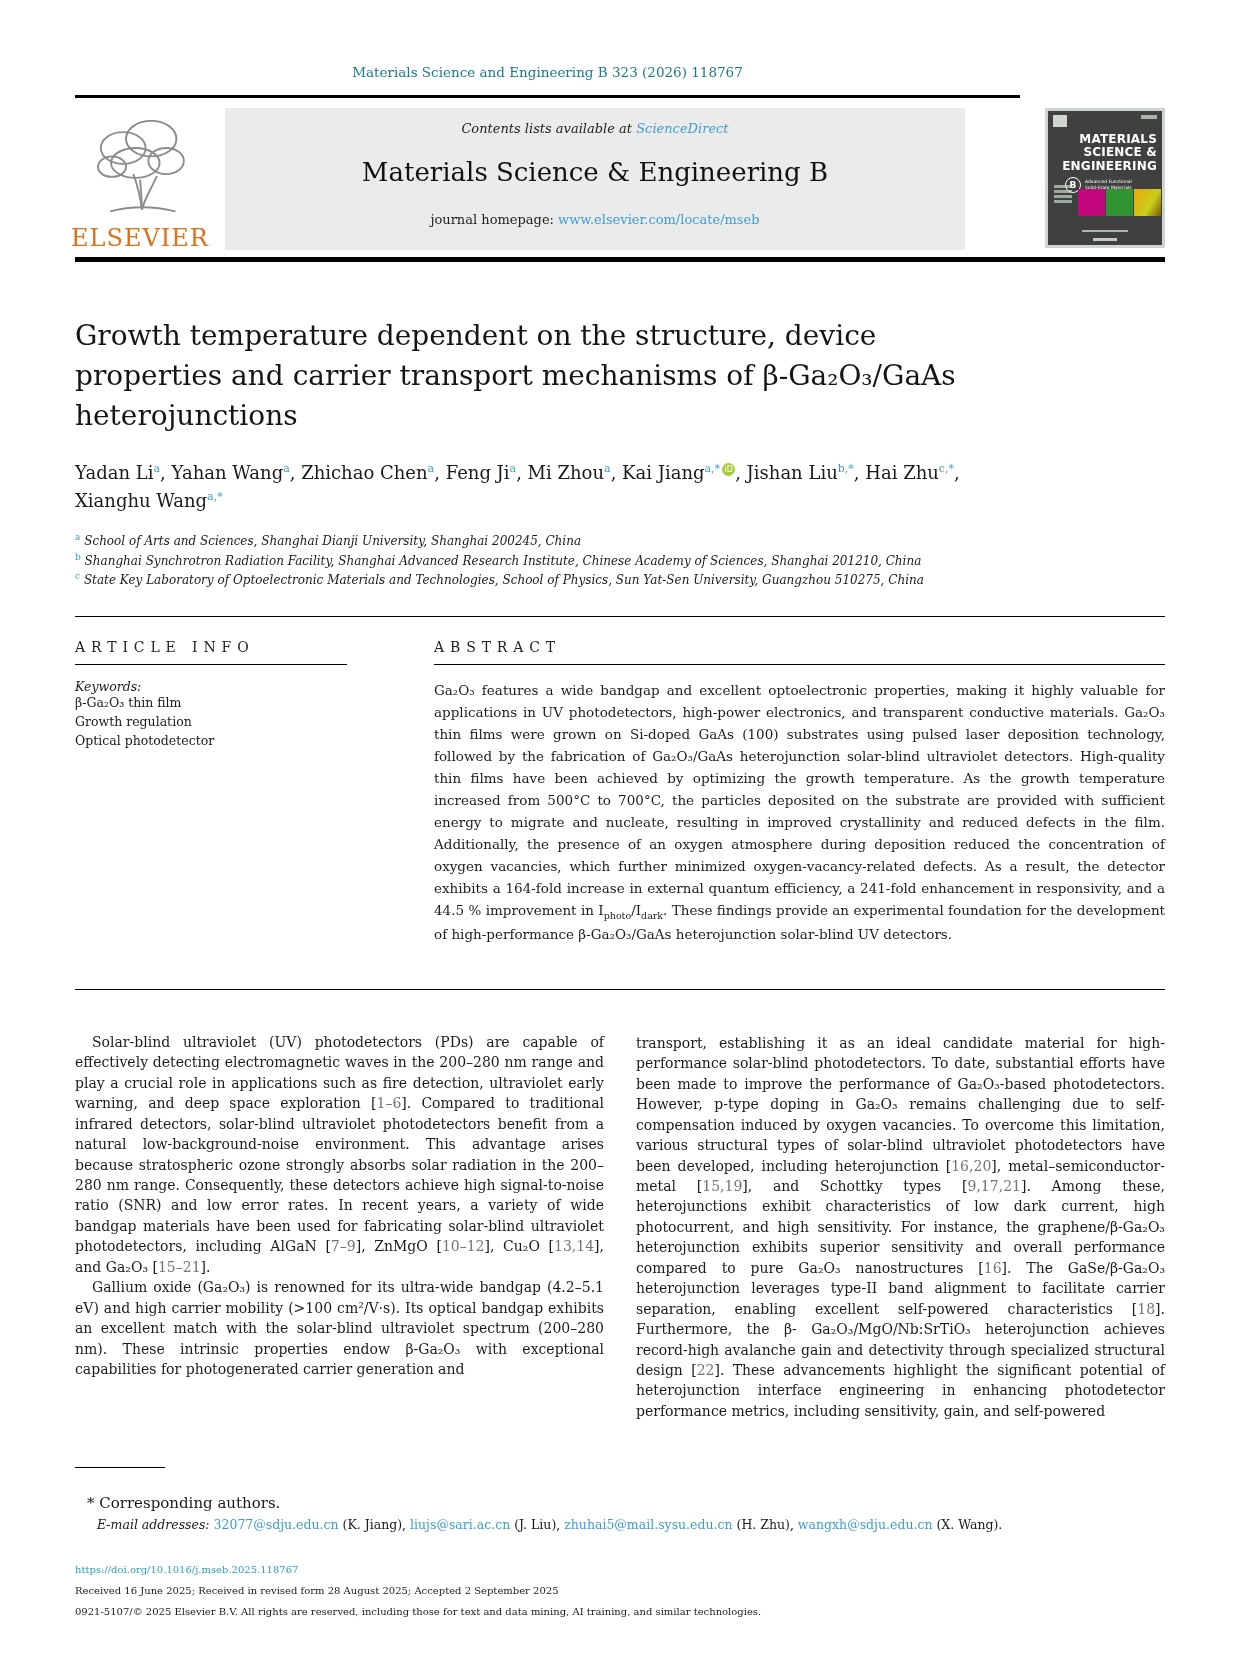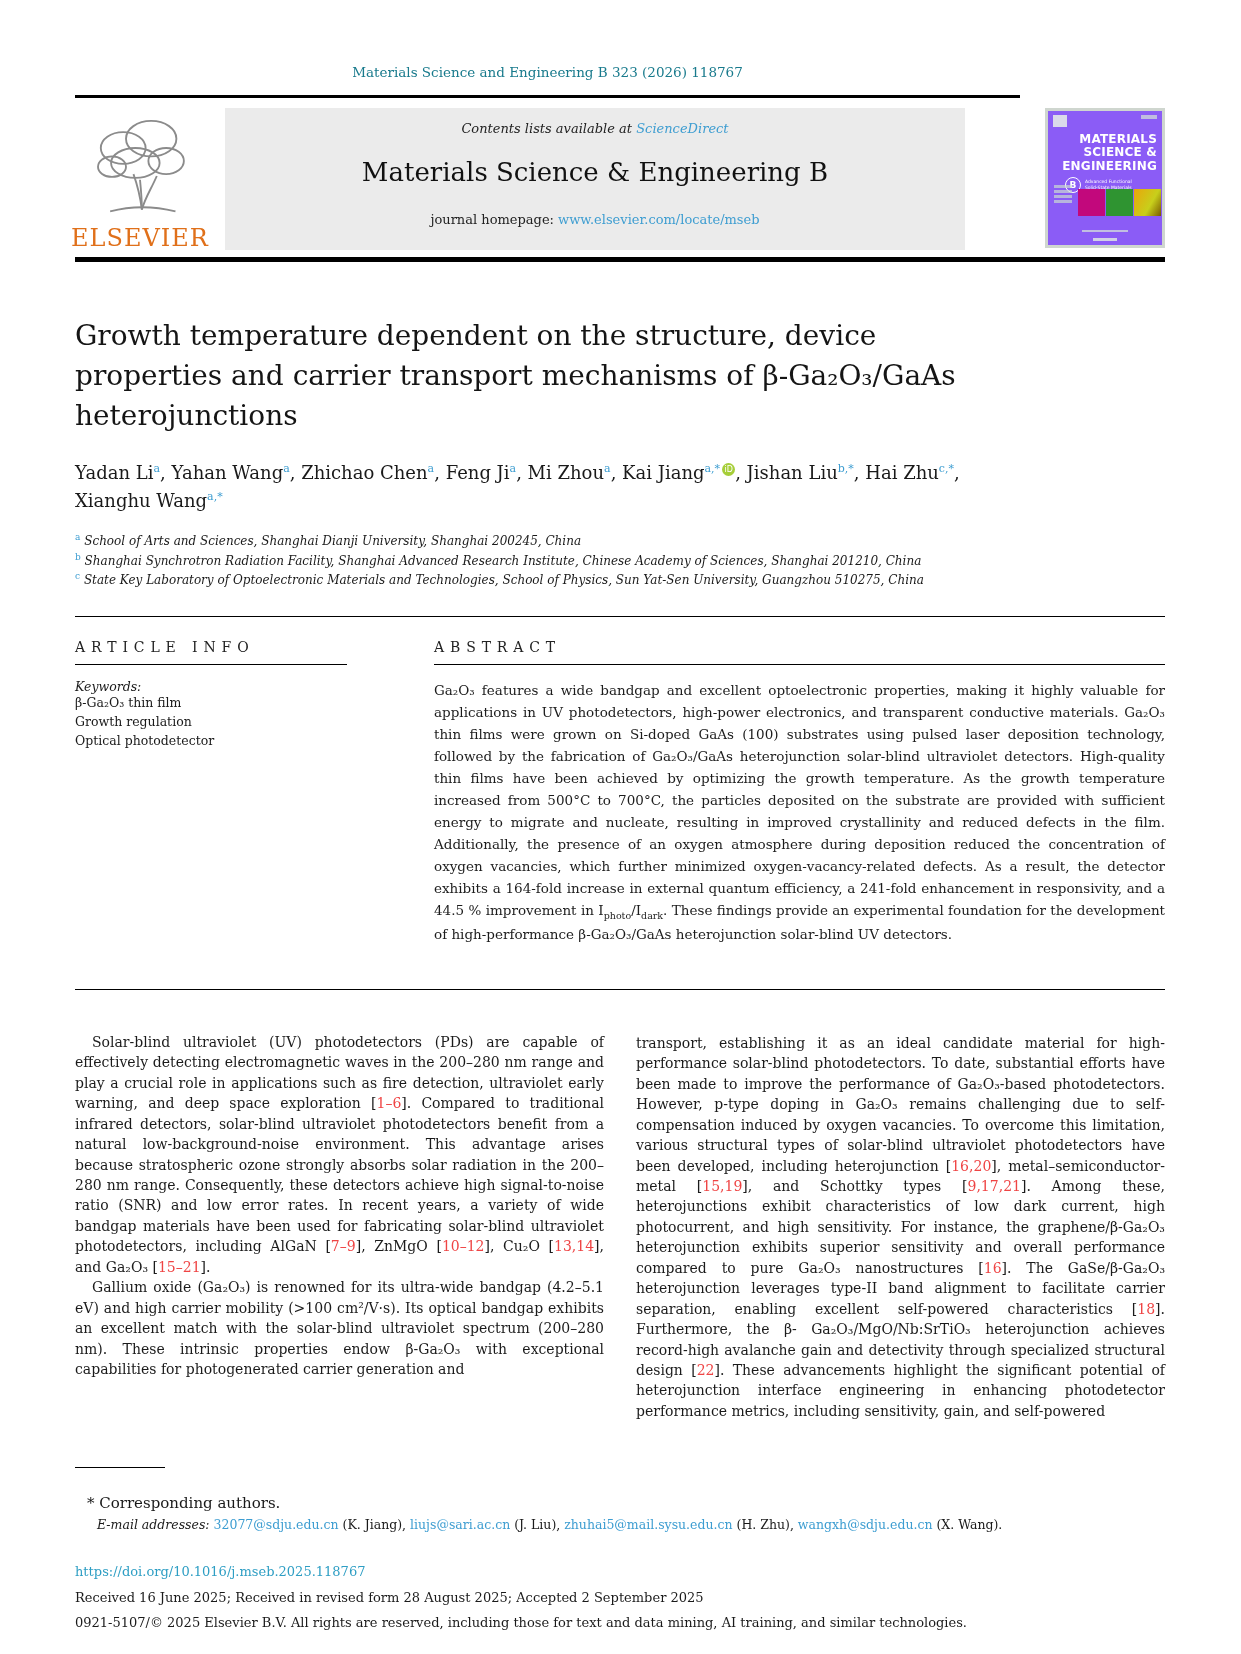--- a/index.html
+++ b/index.html
@@ -10,21 +10,21 @@
   .citation-row{width:945px;text-align:center;font-size:13.5px;color:#187a8c;}
   .rule-top{width:945px;height:3px;background:#000;margin-top:15px;}
   .band{margin-top:10px;display:flex;align-items:stretch;height:142px;}
   .logo-col{width:130px;display:flex;flex-direction:column;align-items:center;justify-content:space-between;}
   .elsevier-word{color:#e0701a;font-size:24px;letter-spacing:1px;line-height:1;margin-top:2px;}
   .gray-box{width:740px;margin-left:20px;background:#ebebeb;text-align:center;padding-top:13px;box-sizing:border-box;}
   .contents-line{font-size:13px;color:#222;font-style:italic;}
   .link{color:#3d9dd1;cursor:pointer;}
   .journal-title{font-size:26px;margin-top:21px;color:#111;}
   .homepage-line{font-size:13px;margin-top:25px;color:#222;}
-  .cover{width:120px;height:140px;margin-left:80px;background:#8b5cf6;border:3px solid #cfd6cf;box-sizing:border-box;position:relative;padding:4px 5px;color:#fff;}
+  .cover{width:120px;height:140px;margin-left:80px;background:#404040;border:3px solid #cfd6cf;box-sizing:border-box;position:relative;padding:4px 5px;color:#fff;}
   .cover-top{display:flex;justify-content:space-between;}
   .cover-chip{width:14px;height:12px;background:#e7efe7;opacity:.85;}
   .cover-issue{width:16px;height:4px;background:#d7e7d7;opacity:.7;}
   .cover-main{margin-top:6px;text-align:right;font-family:"DejaVu Sans",sans-serif;font-weight:bold;font-size:12px;line-height:1.12;letter-spacing:.2px;}
   .cover-badge-row{display:flex;justify-content:flex-start;align-items:center;margin-top:4px;padding-left:12px;}
   .cover-b{width:14px;height:14px;border:1.5px solid #fff;border-radius:50%;font-size:9px;line-height:14px;text-align:center;font-family:"DejaVu Sans",sans-serif;font-weight:bold;}
   .cover-tag{font-size:4.5px;line-height:1.3;margin-left:4px;font-family:"DejaVu Sans",sans-serif;}
   .cover-bars{position:absolute;left:6px;top:74px;}
   .cover-bars div{width:18px;height:2.5px;background:#cfe4cf;opacity:.65;margin-bottom:2.5px;}
   .cover-panels{position:absolute;left:30px;top:78px;display:flex;}
@@ -56,30 +56,30 @@
   .abstract-text{font-size:13.5px;line-height:1.63;text-align:justify;color:#1c1c1c;}
   .abstract-text sub{font-size:9.5px;}
 
   
   .body-cols{margin-top:42px;display:flex;}
   .bcol{width:529px;}
   .bcol.left{margin-right:32px;}
   .intro-heading{font-size:15.5px;font-weight:bold;margin:0 0 20px 0;}
   .body-p{font-size:14px;line-height:1.46;text-align:justify;margin:0;color:#1b1b1b;}
   .body-p.indent{text-indent:17px;}
-  .ref{color:#ef4444;cursor:pointer;}
+  .ref{color:#737373;cursor:pointer;}
   .bcol.right{padding-top:1px;}
 
   
   .footnote{margin-top:46px;}
   .fn-rule{width:90px;height:1px;background:#000;}
   .fn-corresponding{font-size:15px;margin-top:26px;padding-left:12px;}
   .fn-emails{font-size:12.5px;margin-top:5px;padding-left:22px;}
   .fn-emails .lbl{font-style:italic;}
-  .bottom-block{margin-top:30px;font-size:13px;line-height:1.5;}
+  .bottom-block{margin-top:30px;font-size:10px;line-height:1.5;}
   .doi{color:#2e9ec4;cursor:pointer;}
   .received{margin-top:6px;color:#1b1b1b;}
   .copyright{margin-top:6px;color:#1b1b1b;}
 </style>
 </head>
 <body>
 
 <div class="page">
 
   <div class="citation-row">Materials Science and Engineering B 323 (2026) 118767</div>

